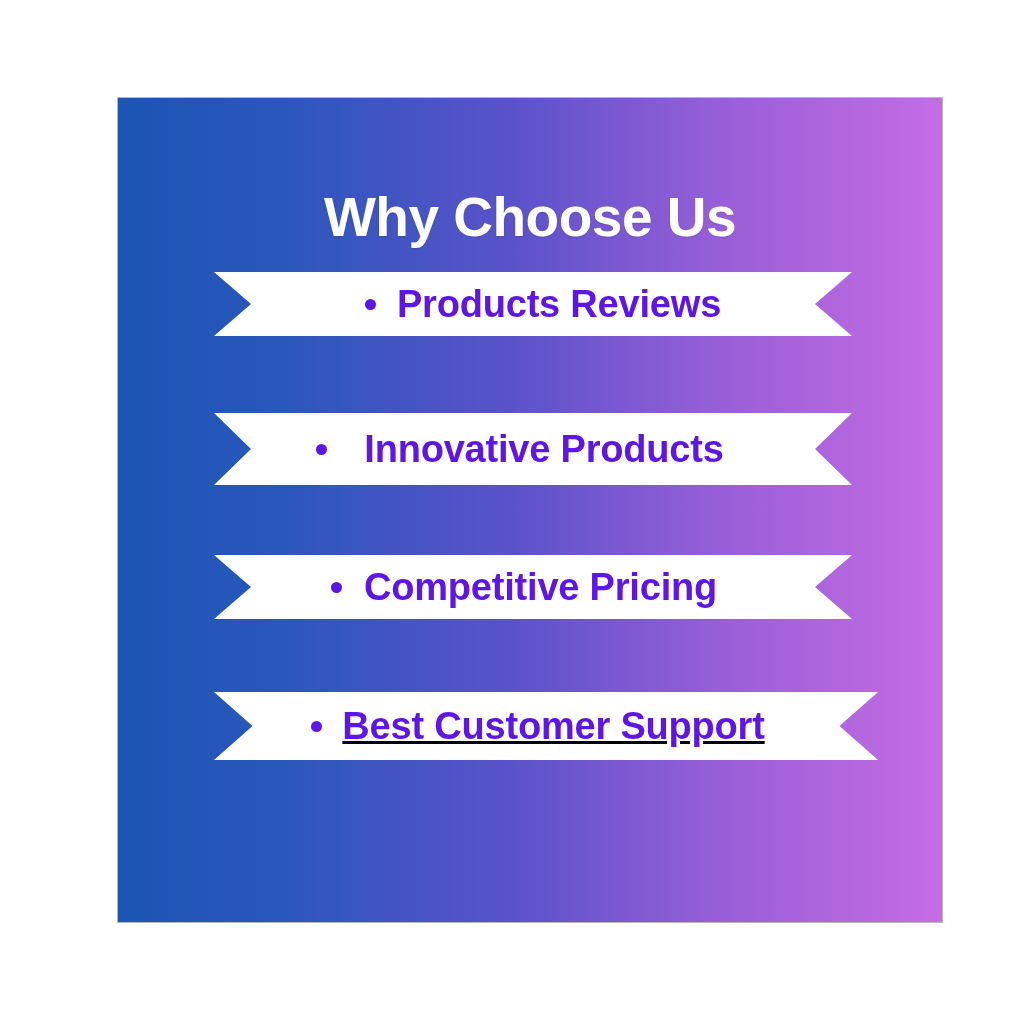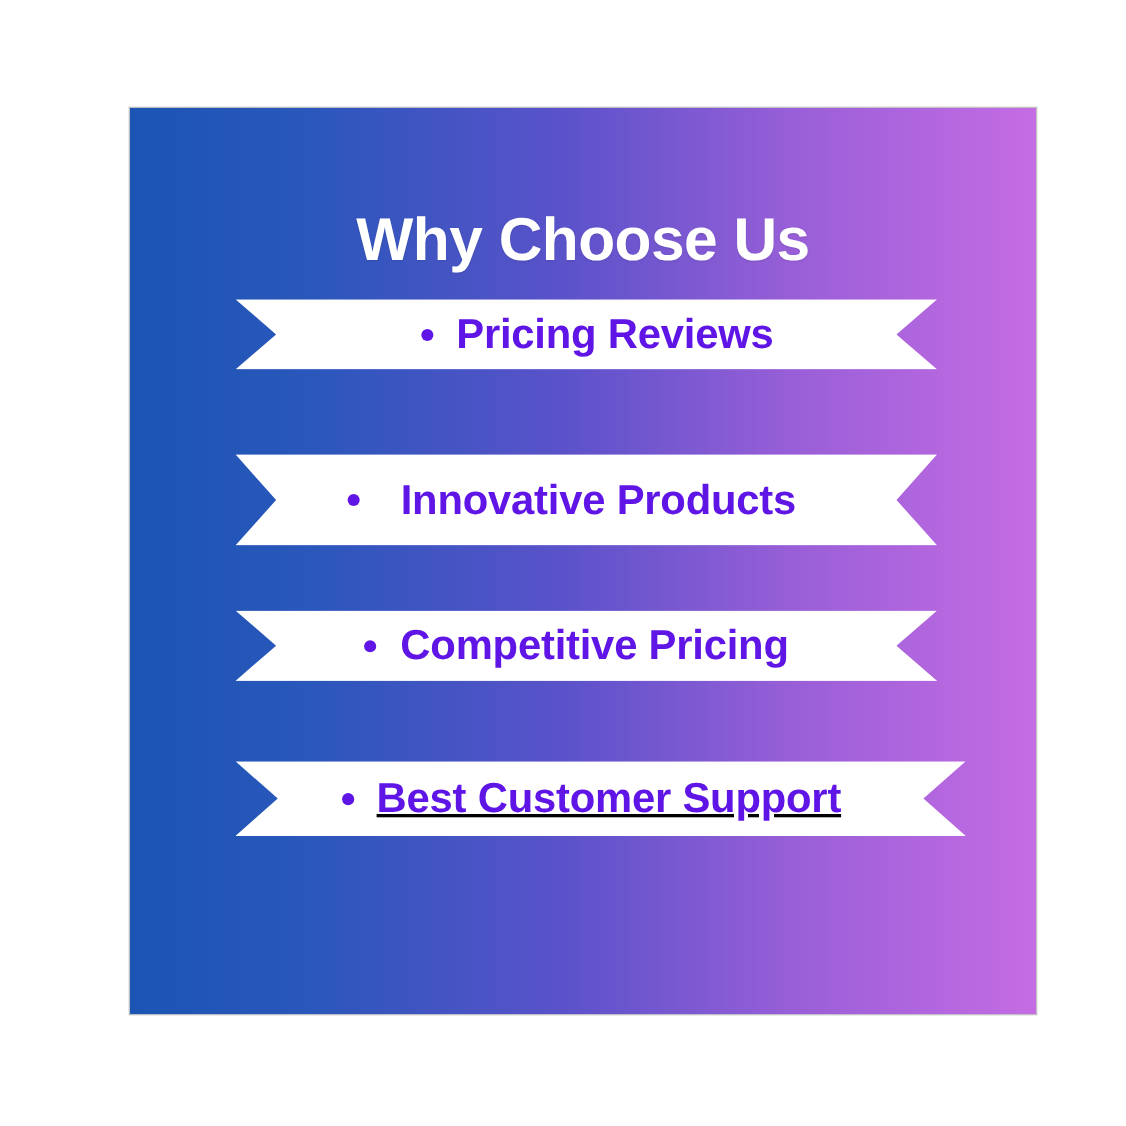--- a/index.html
+++ b/index.html
@@ -104,21 +104,21 @@
   .ribbon-label {
     color: #5f15e6;
     font-weight: bold;
     font-size: 38px;
     line-height: 1;
     letter-spacing: -0.2px;
   }
 
   
   .ribbon-1 { left: 96px;  top: 174px; width: 638px; height: 64px; }
-  .ribbon-2 { left: 96px;  top: 315px; width: 638px; height: 83px; }
+  .ribbon-2 { left: 96px;  top: 315px; width: 638px; height: 72px; }
   .ribbon-3 { left: 96px;  top: 457px; width: 638px; height: 64px; }
   .ribbon-4 { left: 96px;  top: 594px; width: 664px; height: 68px; }
 
   .ribbon-1 .ribbon-bullet { margin-right: 21px; }
   .ribbon-2 .ribbon-bullet { margin-right: 37px; }
   .ribbon-3 .ribbon-bullet { margin-right: 22px; }
   .ribbon-4 .ribbon-bullet { margin-right: 20px; }
 
   .ribbon-1 .ribbon-inner { transform: translateX(10px); }
   .ribbon-2 .ribbon-inner { transform: translateX(-13px); }
@@ -132,21 +132,21 @@
 
   <div class="poster">
 
     <h1 class="poster-title">Why Choose Us</h1>
 
     <div class="ribbons">
 
       <div class="ribbon ribbon-1">
         <span class="ribbon-inner">
           <span class="ribbon-bullet"></span>
-          <span class="ribbon-label">Pricing Reviews</span>
+          <span class="ribbon-label">Products Reviews</span>
         </span>
       </div>
 
       <div class="ribbon ribbon-2">
         <span class="ribbon-inner">
           <span class="ribbon-bullet"></span>
           <span class="ribbon-label">Innovative Products</span>
         </span>
       </div>
 

